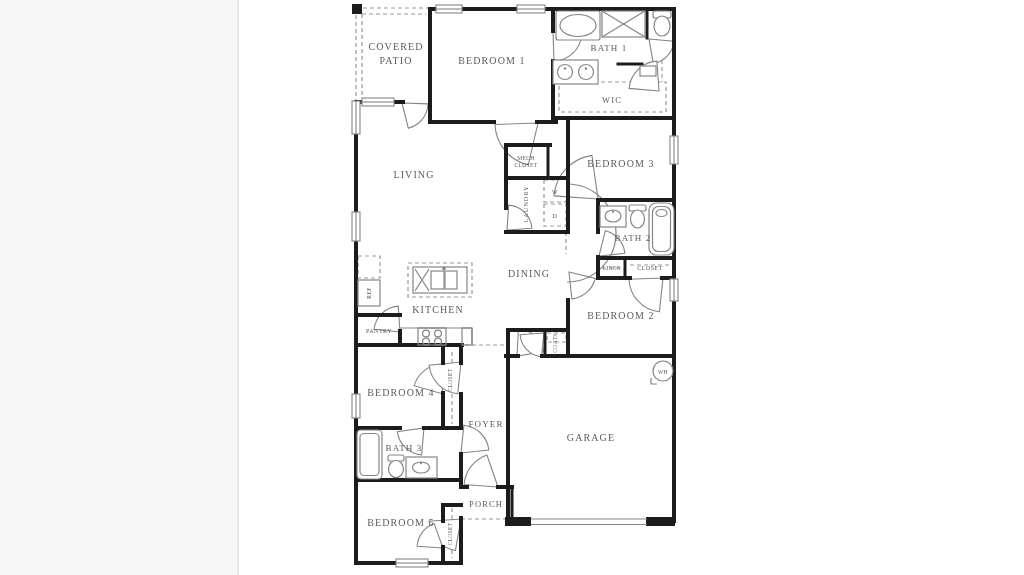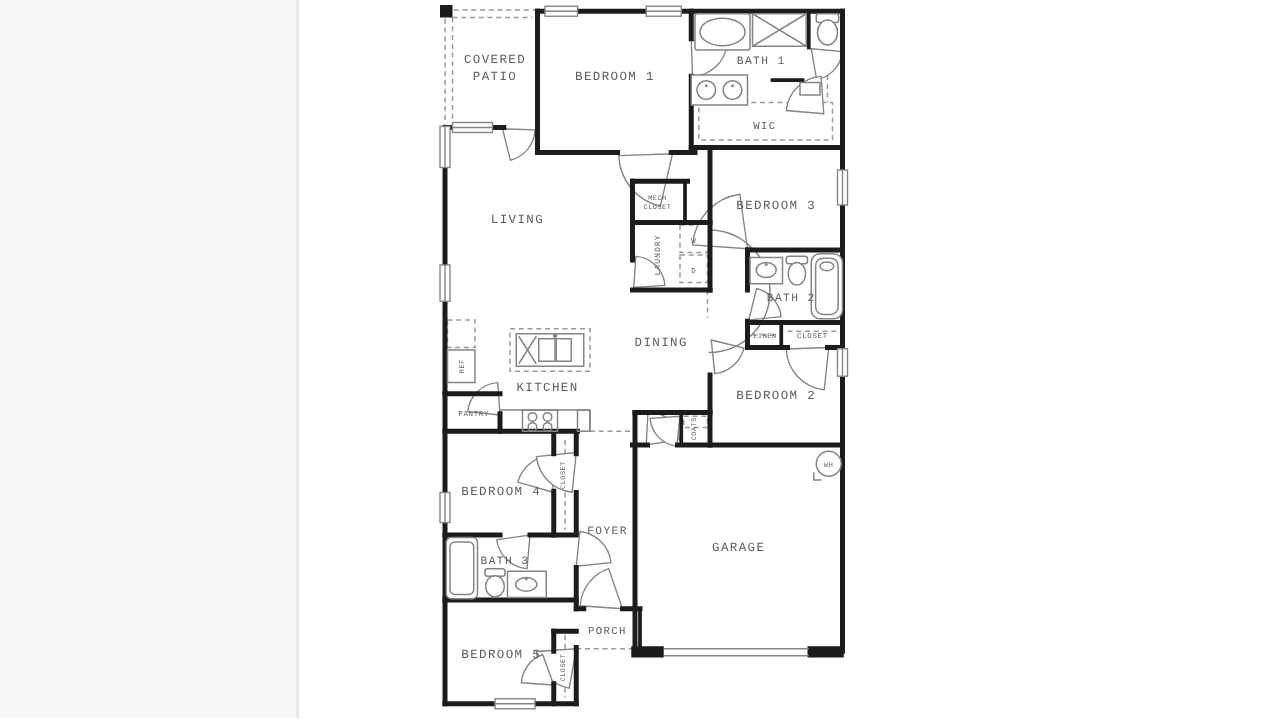--- a/index.html
+++ b/index.html
@@ -1,17 +1,17 @@
 <!DOCTYPE html>
 <html><head>
 <meta charset="utf-8">
 <style>
   html,body{margin:0;padding:0;background:#ffffff;}
   #stage{position:relative;width:1024px;height:575px;background:var(--panel,#fff);overflow:hidden;
-         font-family:Liberation Mono, monospace;}
+         font-family:Liberation Serif, serif;}
   #left-band{position:absolute;left:0;top:0;width:237px;height:575px;background:var(--band,#f7f7f7);
              border-right:2px solid var(--divider,#e6e6e6);}
   svg{position:absolute;left:0;top:0;}
   .w{stroke:var(--wall,#1c1c1c);stroke-width:4;fill:none;stroke-linecap:square;}
   .w3{stroke:var(--wall,#1c1c1c);stroke-width:3;fill:none;stroke-linecap:square;}
   .t{stroke:var(--line,#858585);stroke-width:1.2;fill:none;}
   .fx{stroke:var(--line,#858585);stroke-width:1.2;fill:#ffffff;}
   .dash{stroke:var(--dashc,#9a9a9a);stroke-width:1.2;fill:none;stroke-dasharray:4 3;}
   .door{stroke:var(--line,#858585);stroke-width:1.1;fill:#ffffff;}
   .win rect{fill:#ffffff;stroke:var(--line,#858585);stroke-width:1.1;}

